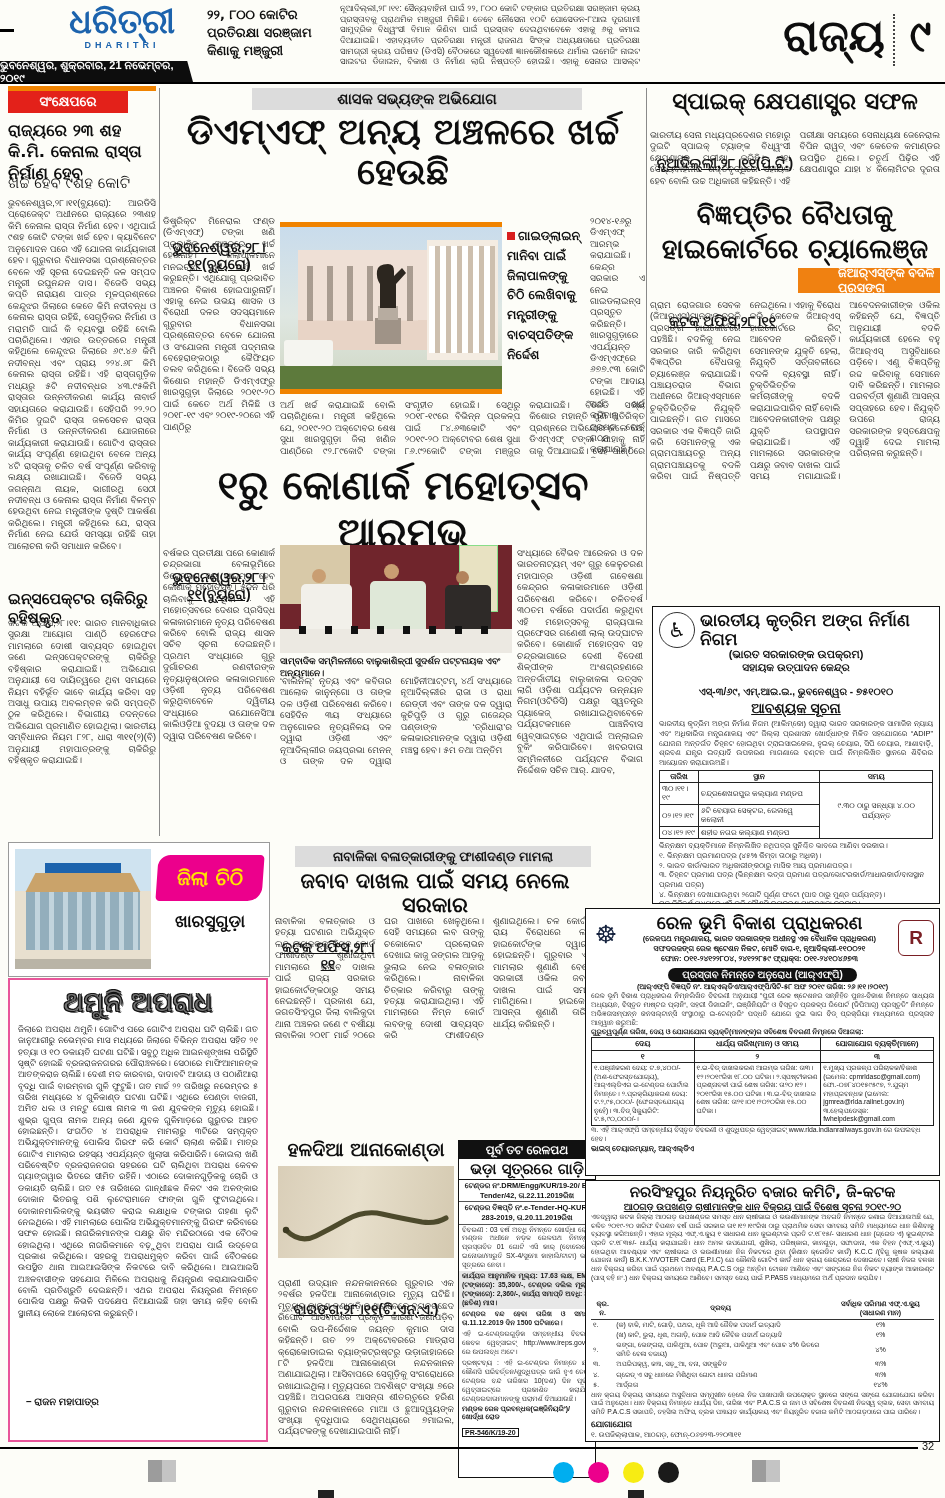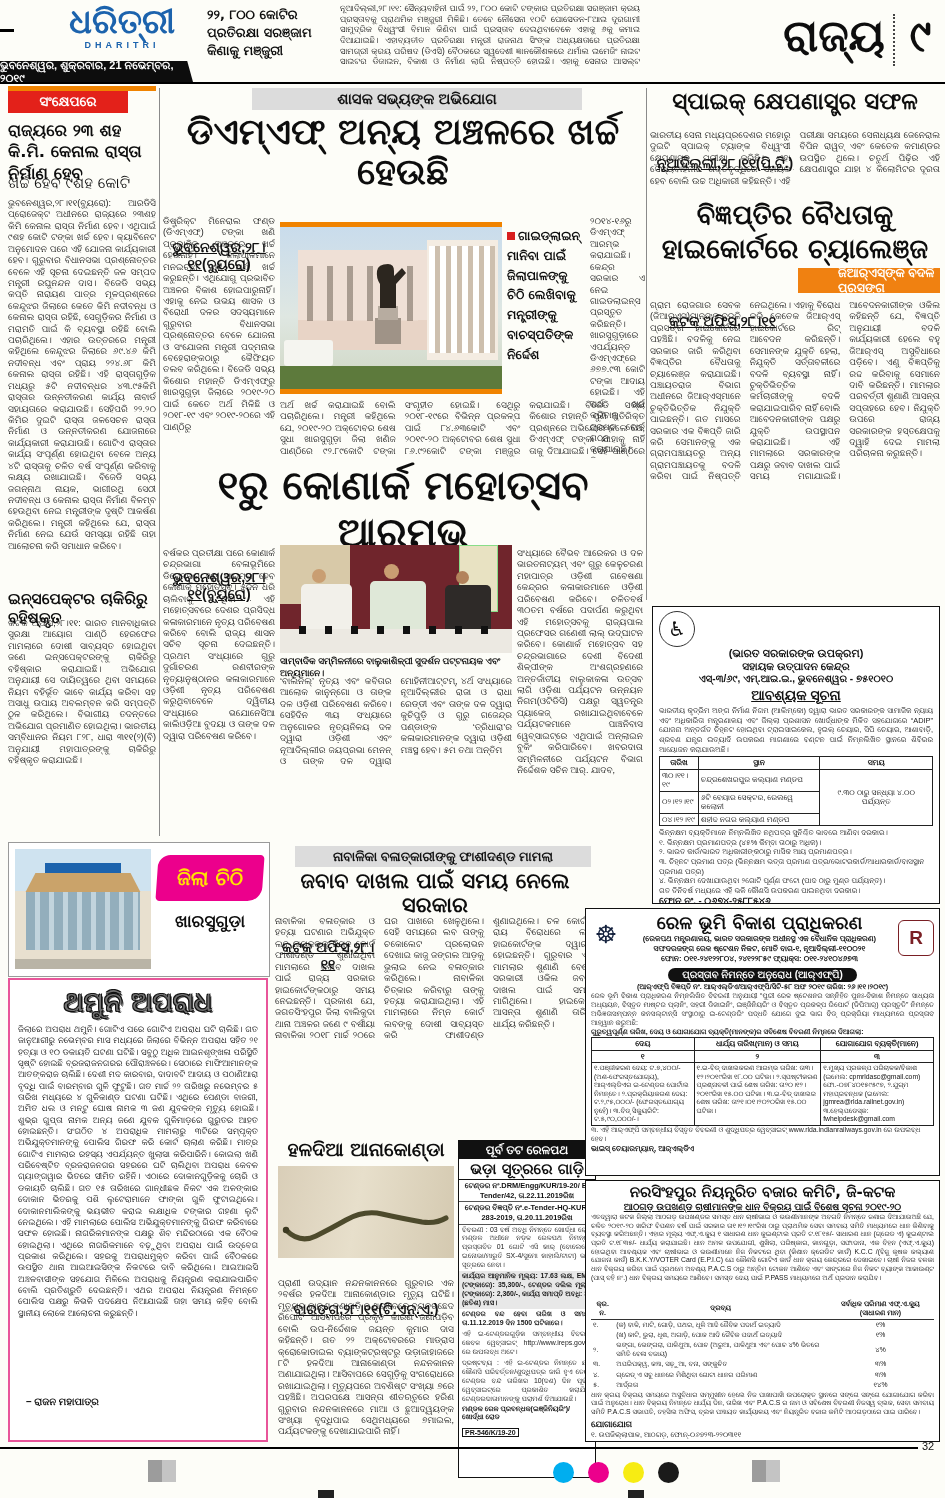--- a/index.html
+++ b/index.html
@@ -121,24 +121,25 @@
   <div class="abs hl ctr" style="left:650px;top:198px;width:290px;font-size:27px;line-height:1.25;">ବିଜ୍ଞପ୍ତିର ବୈଧତାକୁ ହାଇକୋର୍ଟରେ ଚ୍ୟାଲେଞ୍ଜ</div>
   <div class="abs dateline ctr" style="left:650px;top:274px;width:145px;">କଟକ ଅଫିସ,୨୮।୧୧</div>
   <div class="abs" style="left:798px;top:268px;width:142px;height:25px;background:#f08111;display:flex;align-items:center;justify-content:center;">
     <span style="color:#fff;font-weight:bold;font-size:12.5px;margin-left:40px;">ଜିଆର୍‌ଏସ୍‌ଙ୍କ ବଦଳି ପ୍ରସଙ୍ଗ</span>
   </div>
   <div class="abs body-txt just cols3" style="left:650px;top:300px;width:290px;height:298px;">ଗ୍ରାମ ରୋଜଗାର ସେବକ (ଜିଆର୍‌ଏସ୍)ମାନଙ୍କ ବଦଳି ପ୍ରସଙ୍ଗ ହାଇକୋର୍ଟରେ ପହଞ୍ଚିଛି। ବଦଳିକୁ ନେଇ ସରକାର ଜାରି କରିଥିବା ବିଜ୍ଞପ୍ତିର ବୈଧତାକୁ ଚ୍ୟାଲେଞ୍ଜ କରାଯାଇଛି। ପଞ୍ଚାୟତରାଜ ବିଭାଗ ଅଧୀନରେ ଜିଆର୍‌ଏସ୍‌ମାନେ ଚୁକ୍ତିଭିତ୍ତିକ ନିଯୁକ୍ତି ପାଇଛନ୍ତି। ଗତ ମାସରେ ସରକାର ଏକ ବିଜ୍ଞପ୍ତି ଜାରି କରି ସେମାନଙ୍କୁ ଏକ ଗ୍ରାମପଞ୍ଚାୟତରୁ ଅନ୍ୟ ଗ୍ରାମପଞ୍ଚାୟତକୁ ବଦଳି କରିବା ପାଇଁ ନିଷ୍ପତ୍ତି ନେଇଥିଲେ। ଏହାକୁ ବିରୋଧ କରି କେତେକ ଜିଆର୍‌ଏସ୍ ହାଇକୋର୍ଟରେ ରିଟ୍ ଆବେଦନ କରିଛନ୍ତି। ସେମାନଙ୍କ ଯୁକ୍ତି ହେଲା, ନିଯୁକ୍ତି ସର୍ତ୍ତାବଳୀରେ ବଦଳି ବ୍ୟବସ୍ଥା ନାହିଁ। ଚୁକ୍ତିଭିତ୍ତିକ କର୍ମଚାରୀଙ୍କୁ ବଦଳି କରାଯାଇପାରିବ ନାହିଁ ବୋଲି ଆବେଦନକାରୀଙ୍କ ପକ୍ଷରୁ ଯୁକ୍ତି ଉପସ୍ଥାପନ କରାଯାଇଛି। ଏହି ମାମଲାରେ ସରକାରଙ୍କ ପକ୍ଷରୁ ଜବାବ ଦାଖଲ ପାଇଁ ସମୟ ମଗାଯାଇଛି। ଆବେଦନକାରୀଙ୍କ ଓକିଲ କହିଛନ୍ତି ଯେ, ବିଜ୍ଞପ୍ତି ଅନୁଯାୟୀ ବଦଳି କାର୍ଯ୍ୟକାରୀ ହେଲେ ବହୁ ଜିଆର୍‌ଏସ୍ ଅସୁବିଧାରେ ପଡ଼ିବେ। ଏଣୁ ବିଜ୍ଞପ୍ତିକୁ ରଦ୍ଦ କରିବାକୁ ସେମାନେ ଦାବି କରିଛନ୍ତି। ମାମଲାର ପରବର୍ତ୍ତୀ ଶୁଣାଣି ଆସନ୍ତା ସପ୍ତାହରେ ହେବ। ନିଯୁକ୍ତି ଉପରେ ରାଜ୍ୟ ସରକାରଙ୍କ ହସ୍ତକ୍ଷେପକୁ ଦ୍ୱାହି ଦେଇ ମାମଲା ପରିଚାଳନା କରୁଛନ୍ତି।</div>
 
   <div class="abs adbox" style="left:652px;top:606px;width:288px;height:298px;padding:4px 6px;box-sizing:border-box;">
     <div style="display:flex;align-items:center;gap:5px;">
       <div style="width:34px;height:34px;border:1.5px solid #333;border-radius:50%;display:flex;align-items:center;justify-content:center;font-size:20px;flex:0 0 auto;">♿</div>
+      <div class="hl" style="font-size:17px;line-height:1.1;">ଭାରତୀୟ କୃତ୍ରିମ ଅଙ୍ଗ ନିର୍ମାଣ ନିଗମ</div>
     </div>
     <div class="ctr b" style="font-size:11px;">(ଭାରତ ସରକାରଙ୍କ ଉପକ୍ରମ)</div>
     <div class="ctr b" style="font-size:10.5px;">ସହାୟକ ଉତ୍ପାଦନ କେନ୍ଦ୍ର</div>
-    <div class="ctr b" style="font-size:10px;">ଏସ୍-୩/୬୯, ଏମ୍.ଆଇ.ଇ., ଭୁବନେଶ୍ୱର - ୭୫୧୦୧୦</div>
+    <div class="ctr b" style="font-size:10px;margin-top:12px;">ଏସ୍-୩/୬୯, ଏମ୍.ଆଇ.ଇ., ଭୁବନେଶ୍ୱର - ୭୫୧୦୧୦</div>
     <div class="ctr b" style="font-size:14px;text-decoration:underline;margin:2px 0;">ଆବଶ୍ୟକ ସୂଚନା</div>
     <div class="tiny just">ଭାରତୀୟ କୃତ୍ରିମ ଅଙ୍ଗ ନିର୍ମାଣ ନିଗମ (ଆଲିମ୍‌କୋ) ଦ୍ୱାରା ଭାରତ ସରକାରଙ୍କ ସାମାଜିକ ନ୍ୟାୟ ଏବଂ ଅଧିକାରିତା ମନ୍ତ୍ରଣାଳୟ ଏବଂ ଜିଲ୍ଲା ପ୍ରଶାସନ ଖୋର୍ଦ୍ଧାଙ୍କ ମିଳିତ ସହଯୋଗରେ “ADIP” ଯୋଜନା ଅନ୍ତର୍ଗତ ଚିହ୍ନଟ ହୋଇଥିବା ଟ୍ରାଇସାଇକେଲ, ହୁଇଲ୍ ଚେୟାର, ସିପି ଚେୟାର, ଆଶାବାଡ଼ି, ଶ୍ରବଣ ଯନ୍ତ୍ର ଇତ୍ୟାଦି ଉପକରଣ ମାଗଣାରେ ବଣ୍ଟନ ପାଇଁ ନିମ୍ନଲିଖିତ ସ୍ଥାନରେ ଶିବିରର ଆୟୋଜନ କରାଯାଉଅଛି।</div>
     <table style="width:100%;margin-top:2px;">
       <tbody>
           <tr>
         <th>ତାରିଖ</th>
         <th>ସ୍ଥାନ</th>
         <th>ସମୟ</th>
       </tr>
       <tr>

